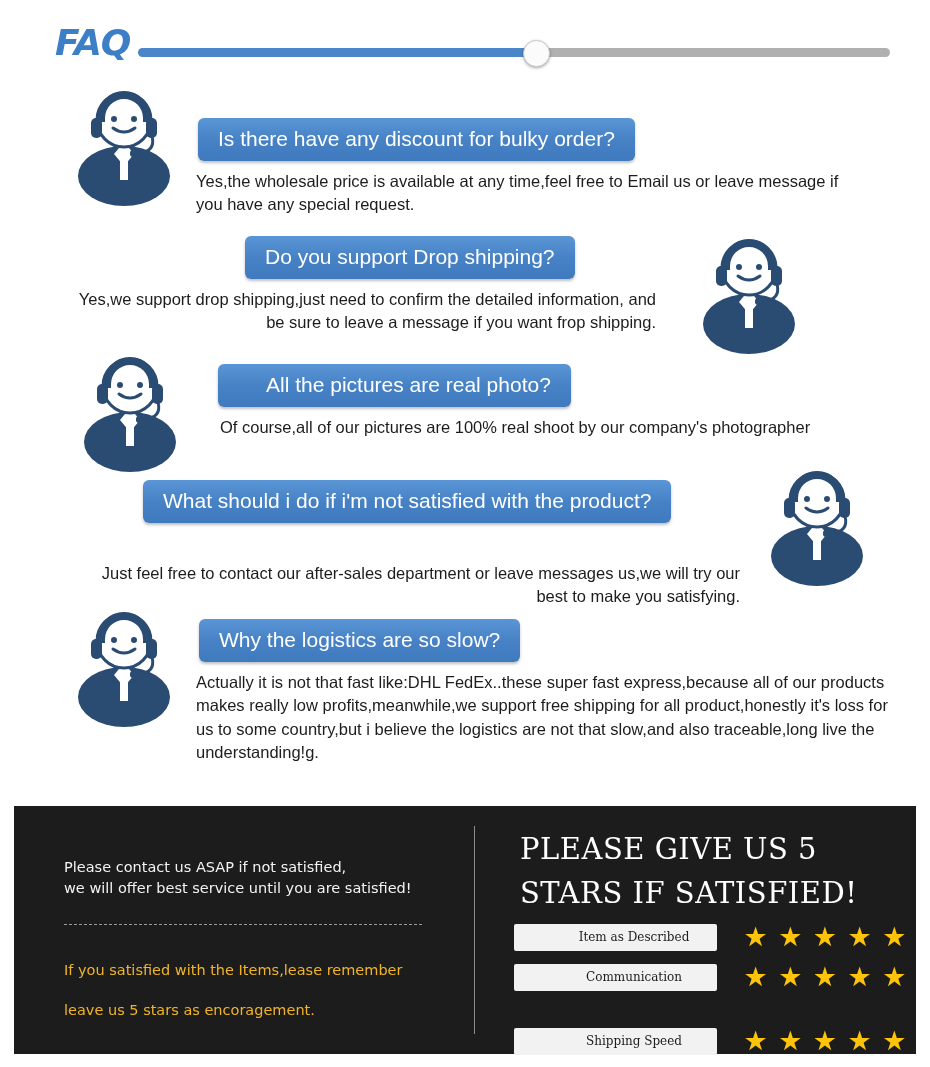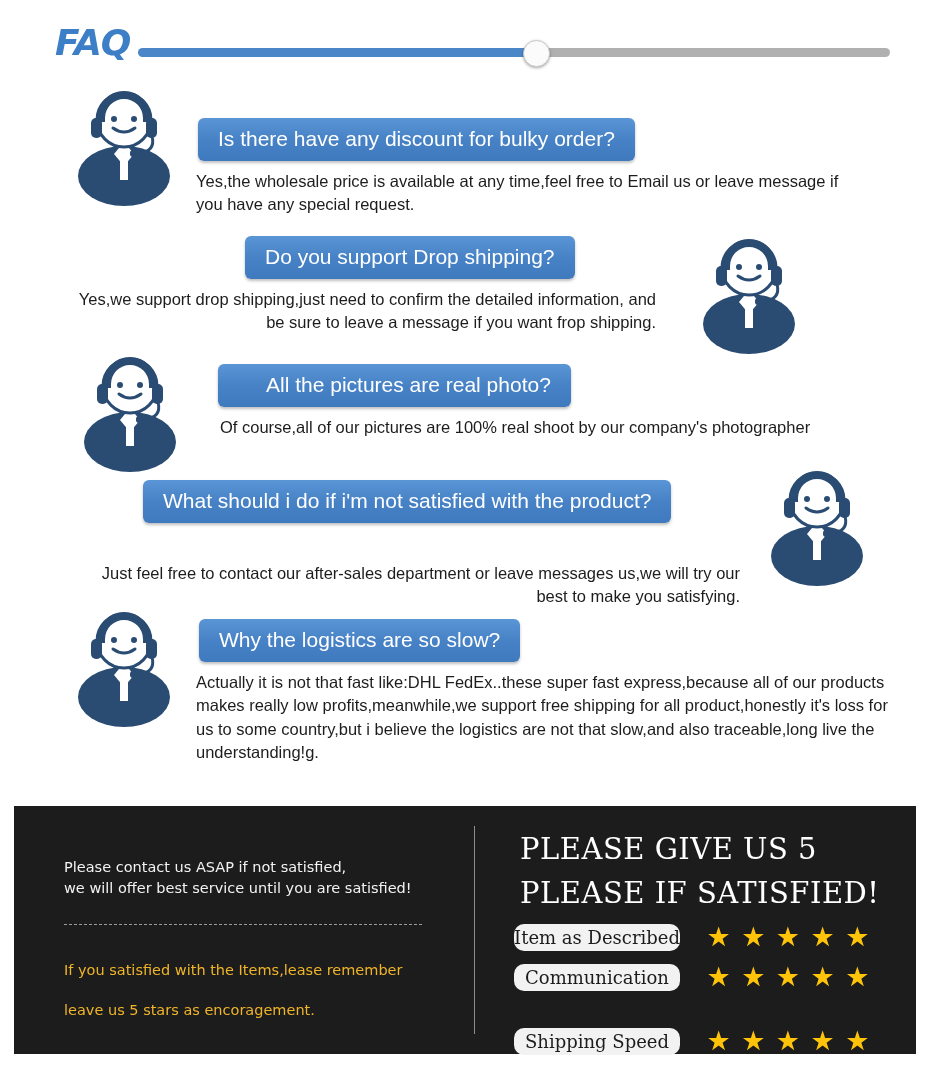--- a/index.html
+++ b/index.html
@@ -156,23 +156,24 @@
   .rating-row.r2 { top: 198px; margin-top: 24px; }
   .rating-label {
     display: inline-block;
     width: 166px;
     height: 27px;
     line-height: 27px;
     text-align: center;
     background: #f2f2f2;
     color: #1c1c1c;
     font-family: "DejaVu Serif", serif;
-    font-size: 18px;
-    border-radius: 10px;
+    font-size: 12px;
+    border-radius: 2px;
     vertical-align: middle;
+    padding-left: 37px;
   }
   .stars {
     display: inline-block;
     margin-left: 22px;
     vertical-align: middle;
     white-space: nowrap;
   }
   .star {
     display: inline-block;
     color: #ffc40a;
@@ -301,21 +302,21 @@
     <div class="bp-line l2">we will offer best service until you are satisfied!</div>
     <div class="bp-dashes"></div>
     <div class="bp-line l3">If you satisfied with the Items,lease remember</div>
     <div class="bp-line l4">leave us 5 stars as encoragement.</div>
   </div>
 
   <div class="bp-divider"></div>
 
   <div class="bp-right">
     <div class="bp-head h1">PLEASE GIVE US 5</div>
-    <div class="bp-head h2">PLEASE IF SATISFIED!</div>
+    <div class="bp-head h2">STARS IF SATISFIED!</div>
 
     <div class="rating-row r0">
       <span class="rating-label">Item as Described</span>
       <span class="stars">
         <span class="star">★</span>
         <span class="star">★</span>
         <span class="star">★</span>
         <span class="star">★</span>
         <span class="star">★</span>
       </span>

